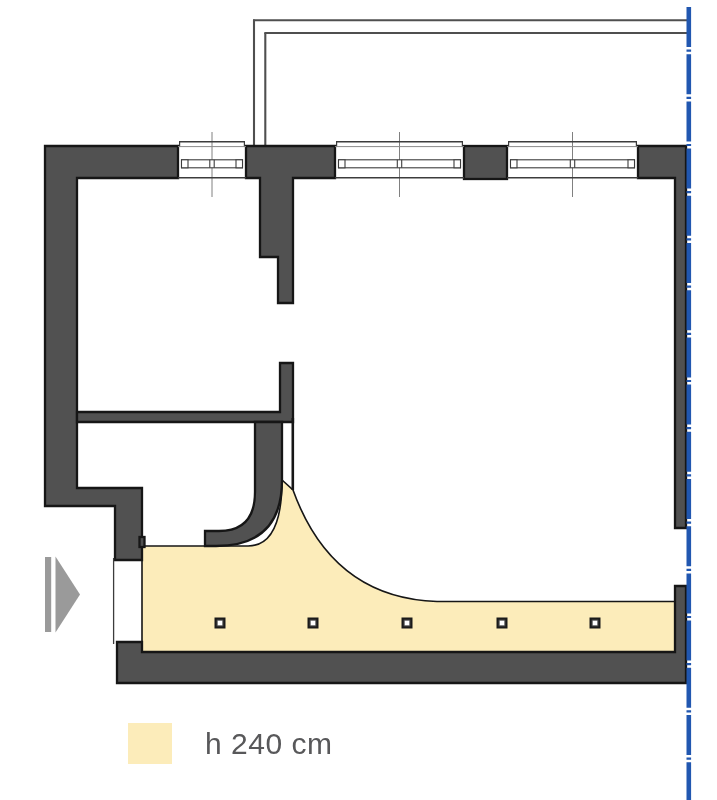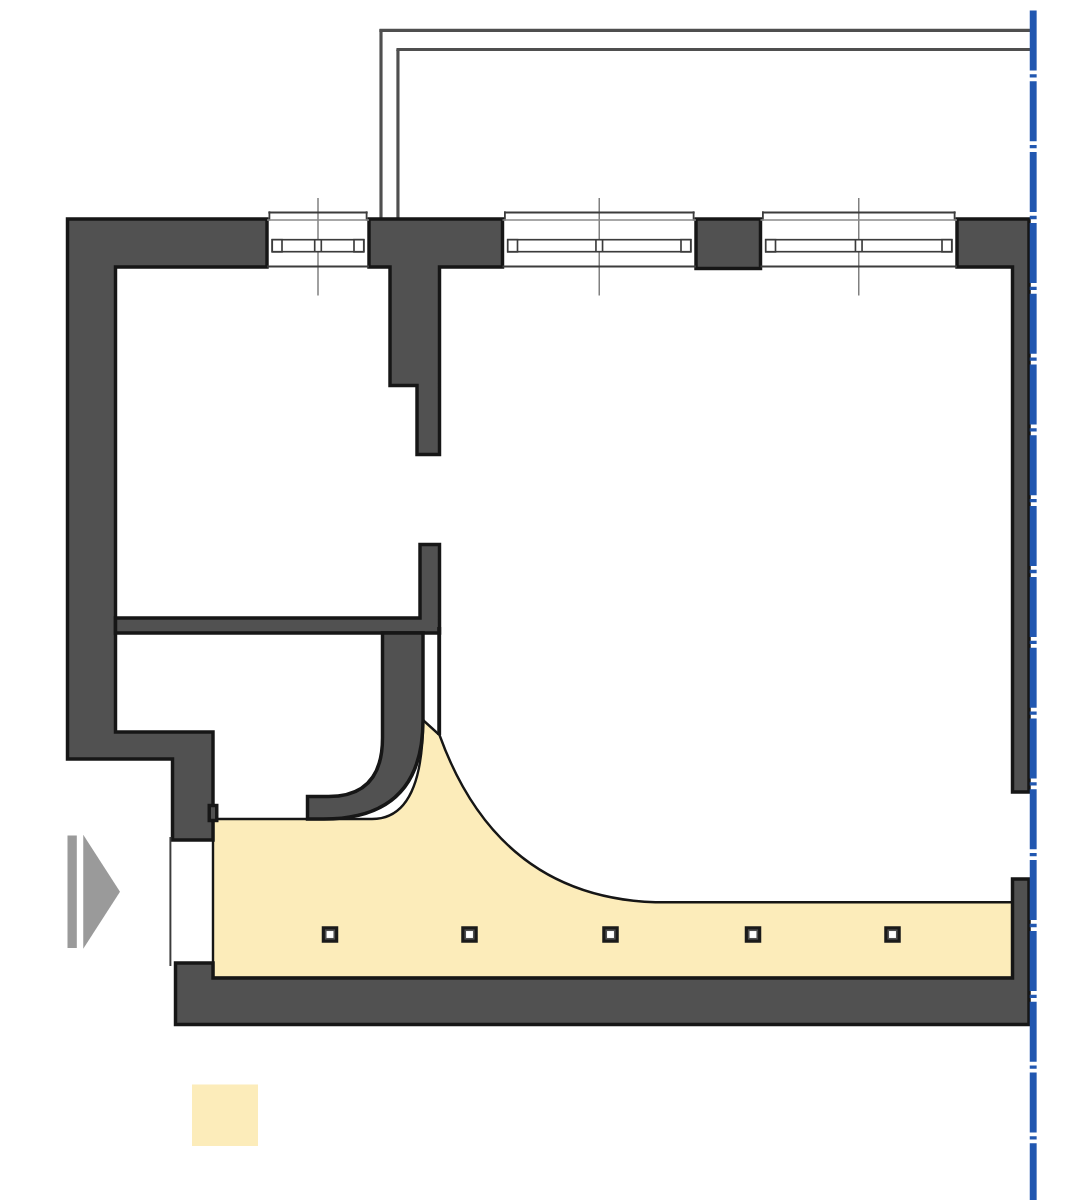--- a/index.html
+++ b/index.html
@@ -122,15 +122,16 @@
     <g fill="#9A9A9A">
       <rect x="45" y="557" width="6.2" height="75"></rect>
       <path d="M55.5,556.5 L80,594.5 L55.5,632.5 Z"></path>
     </g>
 
     <line x1="688.8" y1="7" x2="688.8" y2="800" stroke-width="4.6" stroke-dasharray="40 2.5 2.2 2.5" stroke="#2157B0"></line>
   </svg>
 
   <div id="legend">
     <div class="swatch" style="background: rgb(252, 236, 186);"></div>
+    <div class="lbl">h 240 cm</div>
   </div>
 
 </div>
 
 </body></html>

